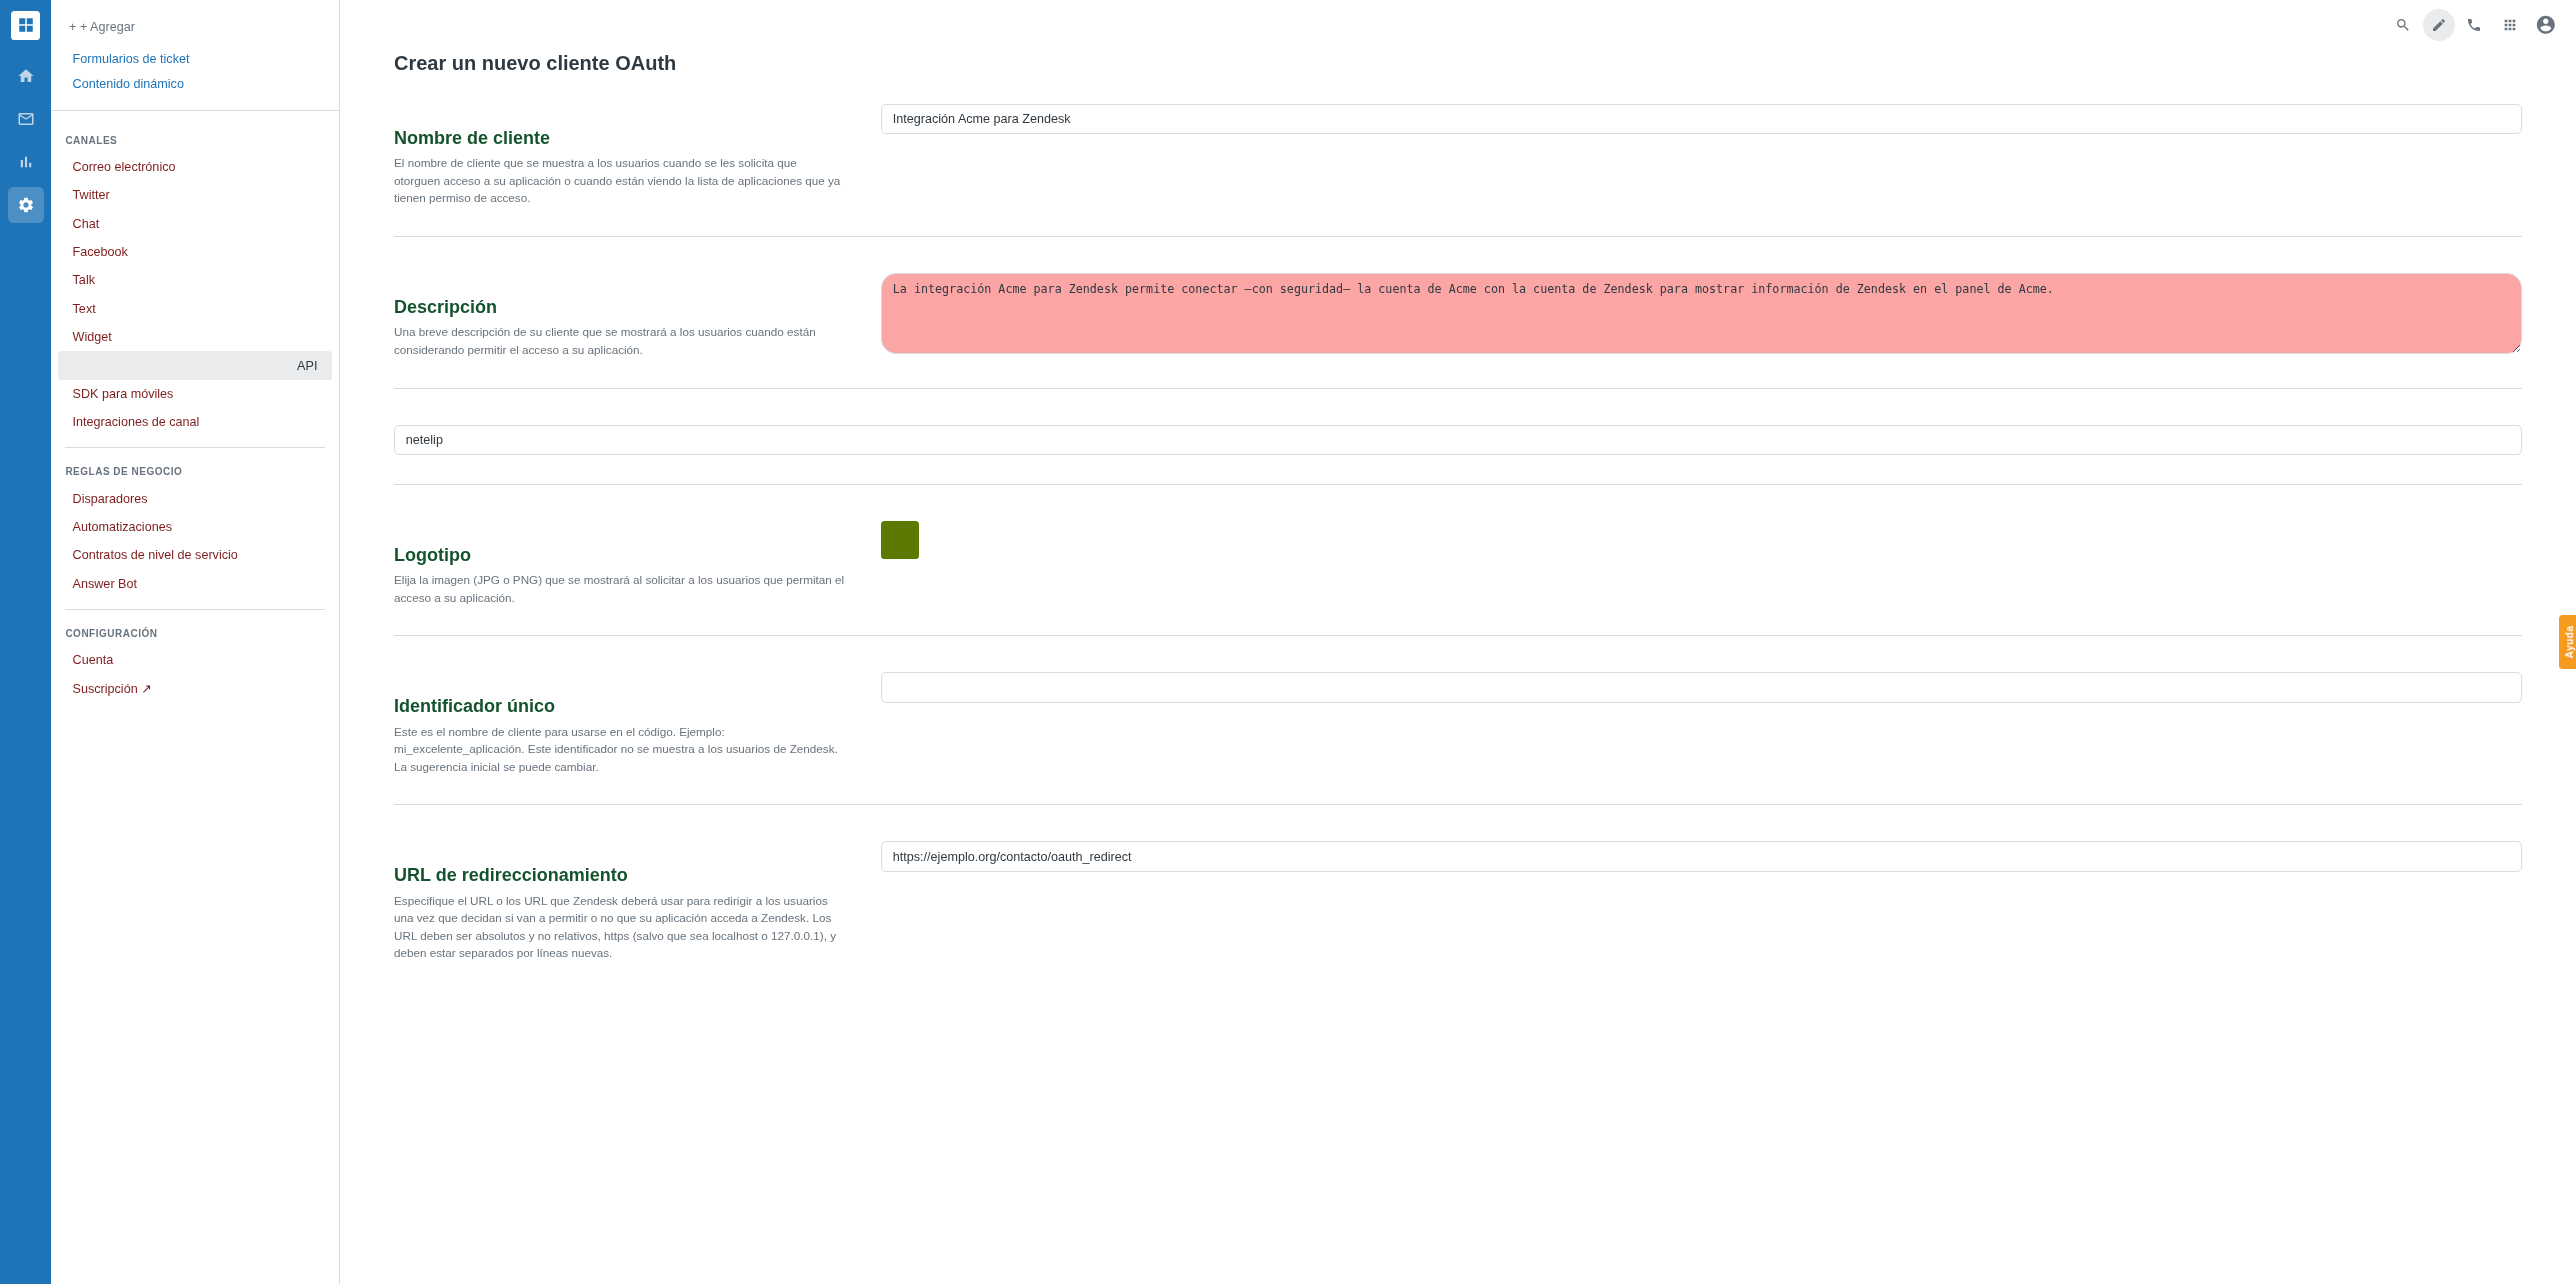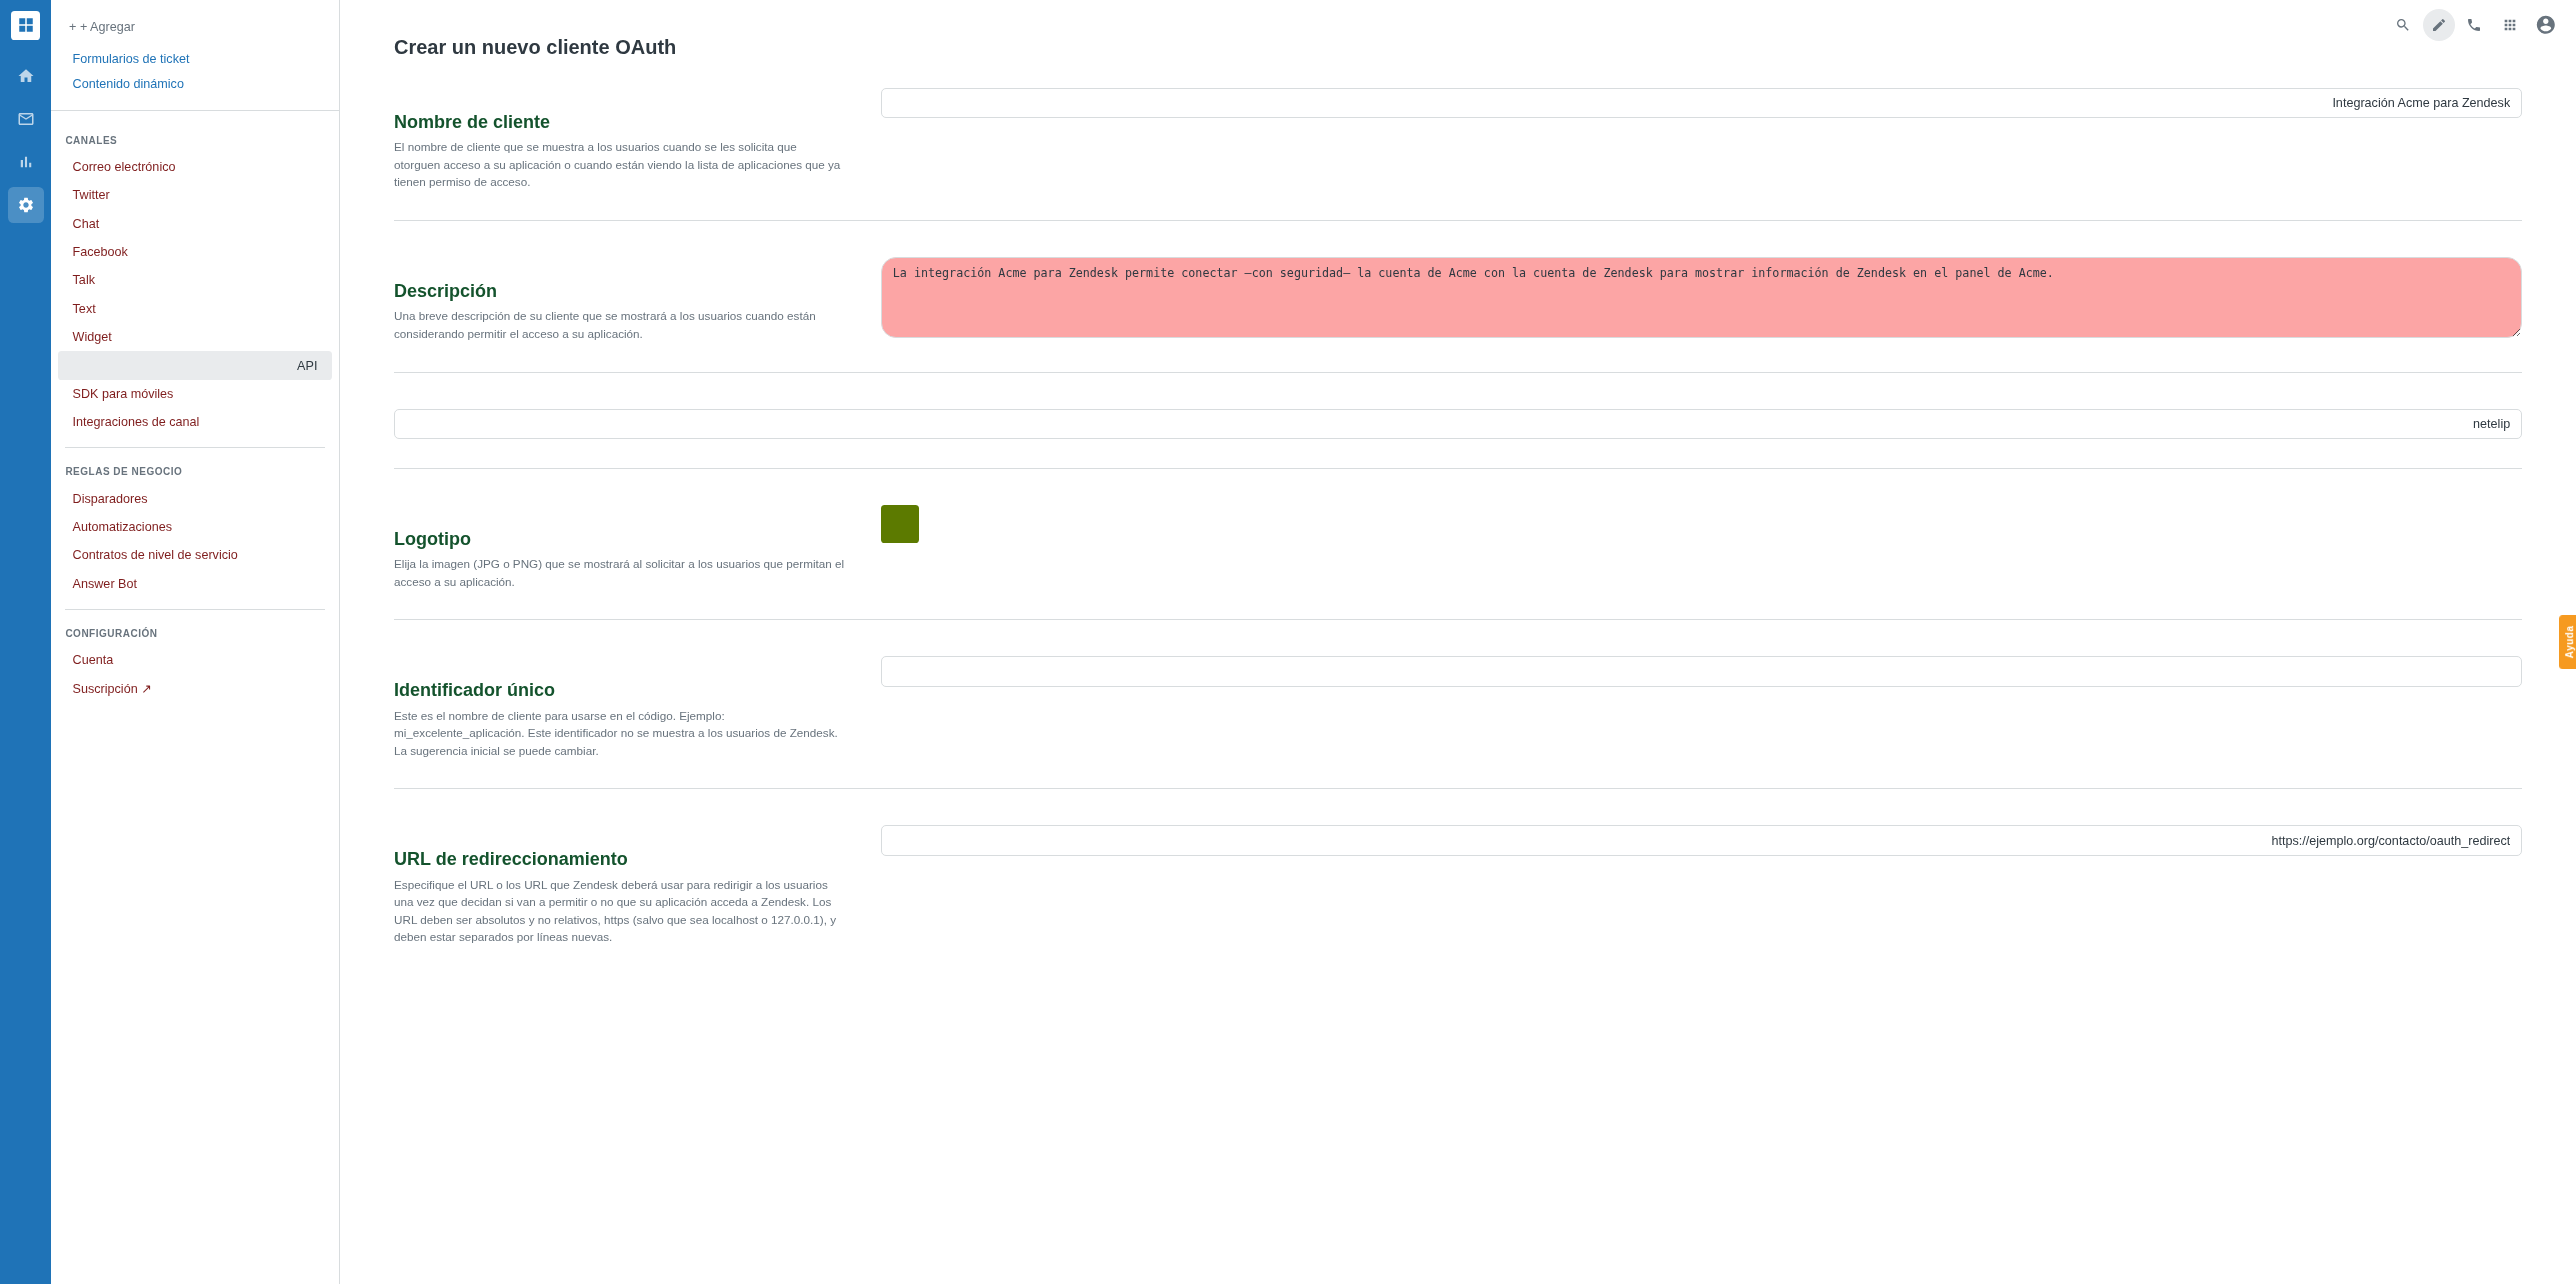--- a/index.html
+++ b/index.html
@@ -84,21 +84,21 @@
       border: none;
       border-top: 0.9px solid #d8dcde;
       margin: 10.8px 14.4px;
     }
 
     
     .main-content {
       flex: 1;
       overflow-y: auto;
       background: white;
-      padding: 36px 54px;
+      padding: 52px 54px;
     }
 
     .page-title {
       font-size: 20px;
       font-weight: 600;
       color: #2f3941;
       margin-bottom: 29px;
     }
 
     .form-section {
@@ -129,21 +129,20 @@
     }
     .form-input {
       width: 100%;
       padding: 7.2px 10.8px;
       border: 0.9px solid #d8dcde;
       border-radius: 5px;
       font-size: 12.6px;
       color: #2f3941;
       background: white;
       outline: none;
-      text-align: right;
     }
     .form-textarea {
       width: 100%;
       padding: 7.2px 10.8px;
       border: 0.9px solid #d8dcde;
       border-radius: 15px;
       font-size: 11.7px;
       color: #2f3941;
       background: #fca5a5;
       outline: none;

